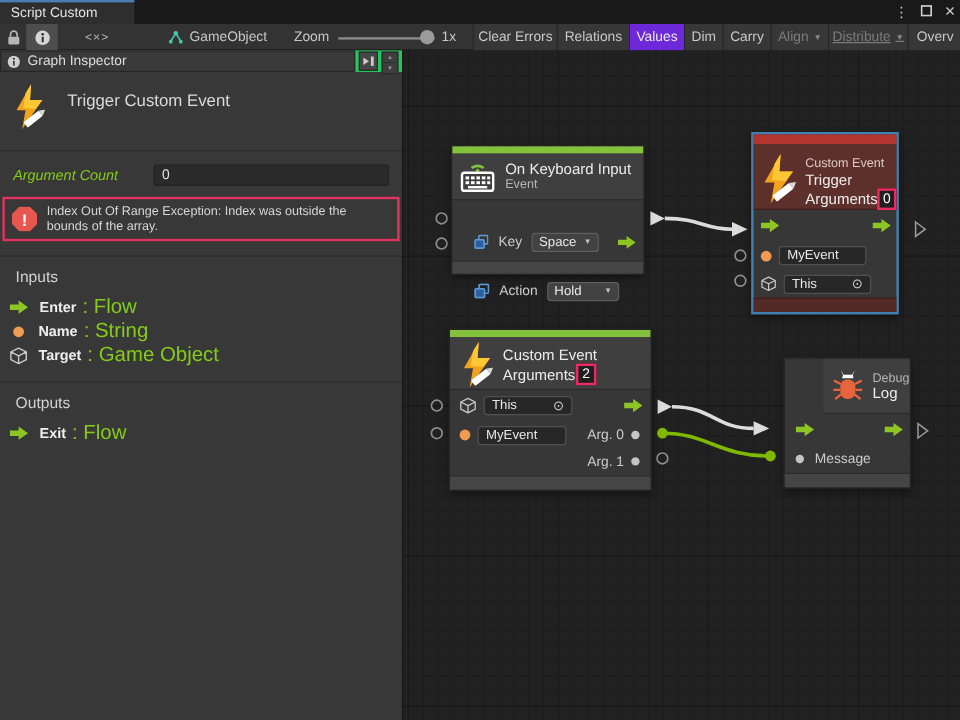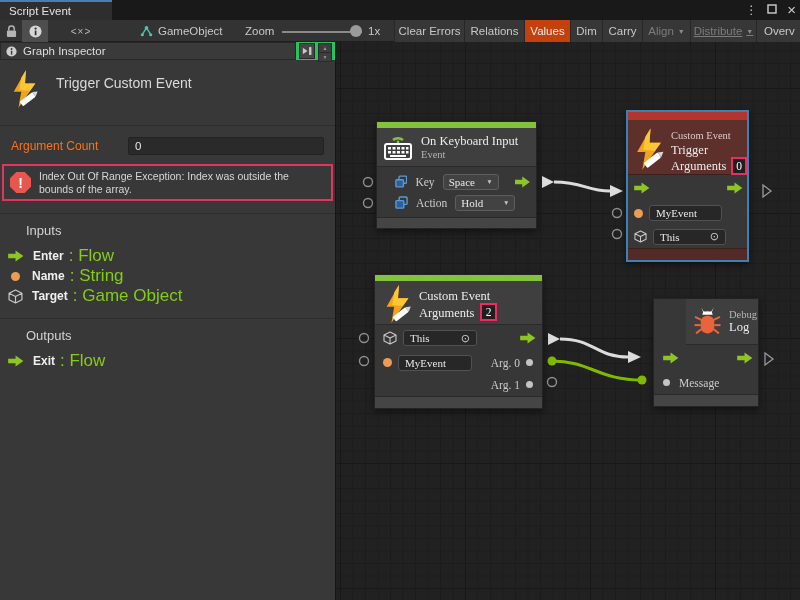--- a/index.html
+++ b/index.html
@@ -11,21 +11,21 @@
   .tabbar { height:20px; background:#191919; position:relative; flex:0 0 auto; }
   .tab { position:absolute; left:0; top:0; width:112px; height:20px; background:#2e2e2e;
     border-top:2px solid #4a7eb3; color:#e2e2e2; font-size:11.5px; line-height:18px;
     padding-left:9px; }
   .winbtns { position:absolute; right:4px; top:0; height:20px; display:flex; align-items:center; gap:10px; color:#c9c9c9; }
   .winbtns .wb { font-size:12px; line-height:20px; text-align:center; cursor:default; }
 
   
   .toolbar { height:22px; background:#333333; border-bottom:1px solid #1f1f1f; position:relative; flex:0 0 auto; color:#c8c8c8; font-size:11.5px; }
   .tbtn { position:absolute; top:0; height:22px; display:flex; align-items:center; justify-content:center; border-left:1px solid #272727; padding:0 7px; background:#373737; white-space:nowrap; }
-  .tbtn.sel { background:#c2410c; color:#eaeaea; }
+  .tbtn.sel { background:#6d28d9; color:#eaeaea; }
   .tbtn.dim { color:#7c7c7c; }
   .tbtn .caret { font-size:7px; margin-left:4px; color:#8a8a8a; }
   .ticon { position:absolute; top:0; height:22px; display:flex; align-items:center; justify-content:center; }
   .zoom-track { position:absolute; top:11px; left:282px; width:80px; height:1.5px; background:#8a8a8a; }
   .zoom-knob { position:absolute; top:5px; left:350px; width:12px; height:12px; border-radius:50%; background:#9b9b9b; }
 
   
   .main { flex:1; display:flex; min-height:0; }
 
   
@@ -36,45 +36,45 @@
     color:#dedede; font-size:11.5px; }
   .dock-btn { position:absolute; left:299px; top:1px; width:16px; height:16px; background:#464646; border:1px solid #2a2a2a; display:flex; align-items:center; justify-content:center; }
   .spinner { position:absolute; left:318px; top:1px; width:14px; height:16px; display:flex; flex-direction:column; }
   .spin-btn { flex:1; background:#3e3e3e; color:#9a9a9a; font-size:5px; line-height:8px; text-align:center; border:1px solid #2a2a2a; border-top:none; }
   .spin-btn:first-child { border-top:1px solid #2a2a2a; }
 
   .insp-title { display:flex; align-items:flex-start; gap:16px; padding:10px 10px 0 10px; height:66px; border-bottom:1px solid #2d2d2d; }
   .insp-title .ttl { font-size:14px; color:#dadada; padding-top:5px; }
 
   .argrow { display:flex; align-items:center; margin-top:11px; padding:0 11px; height:18px; }
-  .argrow label { font-size:12px; color:#f97316; width:117px; }
+  .argrow label { font-size:12px; color:#84cc16; width:117px;font-style:italic; }
   .field { background:#2a2a2a; border:1px solid #222222; border-radius:2px; height:18px; flex:1; font-size:11.5px; color:#e6e6e6; line-height:16px; padding-left:6px; }
 
   .error-box { margin:9px 2px 0 2px; border:2px solid #e1345f; height:37px; display:flex; align-items:center; gap:8px; padding:0 6px; }
   .octagon { width:21px; height:21px; background:#e8574f; flex:0 0 auto;
     clip-path:polygon(30% 0,70% 0,100% 30%,100% 70%,70% 100%,30% 100%,0 70%,0 30%);
     color:#fff; font-weight:bold; font-size:14px; display:flex; align-items:center; justify-content:center; }
   .error-text { font-size:10.5px; line-height:13px; color:#d6d6d6; }
 
   .divider { border-top:1px solid #2d2d2d; margin-top:12px; }
-  .section-heading { font-size:13px; color:#d2d2d2; padding:9px 0 2px 26px; }
+  .section-heading { font-size:13px; color:#d2d2d2; padding:9px 0 2px 13px; }
   .io-row { display:flex; align-items:center; gap:9px; padding-left:8px; height:20px; }
   .io-row .nm { font-size:12px; font-weight:bold; color:#efefef; }
   .io-row .tp { font-size:17px; color:#84cc16; margin-left:-4px;text-align:right; }
   .pdot { width:9px; height:9px; border-radius:50%; background:#ef9b53; margin:0 3px; }
 
   
   .graph { position:relative; flex:1; background-color:#212121; overflow:hidden;
     background-image:
       linear-gradient(to right,#181818 1px,transparent 1px),
       linear-gradient(to bottom,#181818 1px,transparent 1px),
       linear-gradient(to right,#1c1c1c 1px,transparent 1px),
       linear-gradient(to bottom,#1c1c1c 1px,transparent 1px);
     background-size:125px 125px,125px 125px,12.5px 12.5px,12.5px 12.5px;
-    background-position:4px 46px;font-family:Liberation Serif, serif; }
+    background-position:4px 46px; }
   .wires { position:absolute; left:0; top:0; width:100%; height:100%; pointer-events:none; }
 
   .node { position:absolute; background:#373737; border:1px solid #242424; box-shadow:0 3px 7px rgba(0,0,0,.45); }
   .nbar { height:6px; }
   .nhead { background:#3f3f3f; border-bottom:1px solid #2a2a2a; position:relative; }
   .nfoot { background:#454545; border-top:1px solid #2a2a2a; position:absolute; left:0; right:0; bottom:0; }
   .nrow { display:flex; align-items:center; }
   .chip { background:#424242; border:1px solid #5e5e5e; border-radius:3px; height:16px; color:#e8e8e8;
     font-size:11px; display:flex; align-items:center; justify-content:space-between; padding:0 5px; }
   .chip .caret { font-size:6.5px; color:#c2c2c2; margin-left:5px; }
@@ -85,21 +85,21 @@
   .t1 { font-size:12.5px; color:#ececec; }
   .t2 { font-size:10.5px; color:#b5b5b5; }
   .lbl { font-size:11.5px; color:#cccccc; }
   .vbox { border:2px solid #ee2a62; background:#1f1f1f; color:#fff; font-size:11.5px;
     display:flex; align-items:center; justify-content:center; }
 
   
   .node-kb { left:40px; top:79px; width:161px; height:108px; }
   .node-kb .nhead { height:39px; display:flex; align-items:center; gap:8px; padding-left:6px; }
   .node-kb .nbody { padding-top:4px; }
-  .node-kb .nrow { height:21px; padding:0 6px 0 18px; gap:8px; }
+  .node-kb .nrow { height:21px; padding:0 6px 0 18px; gap:8px;margin-top:20px; }
   .node-kb .nfoot { height:11px; }
 
   
   .node-trig { left:290px; top:68px; width:123px; height:152px; border:2px solid #3e80b4; background:#373737; }
   .node-trig .nbar { height:8px; background:#b2352f; }
   .node-trig .nhead { height:55px; background:#5e302c; border-bottom:1px solid #3e1f1c; }
   .node-trig .nfoot { height:12px; background:#542a27; border-top:1px solid #3e1f1c; }
   .node-trig .nrow { padding:0 4px 0 6px; gap:6px; }
 
   
@@ -115,21 +115,21 @@
   .node-dbg .nfoot { height:12px; }
 
   .spacer { flex:1; }
 </style>
 </head>
 <body>
 
 <div class="app">
 
   <div class="tabbar">
-    <div class="tab">Script Event</div>
+    <div class="tab">Script Custom</div>
     <div class="winbtns">
       <span class="wb">⋮</span>
       <span class="wb"><svg width="10" height="10" viewBox="0 0 10 10">
             <rect x="1" y="1" width="8" height="8" fill="none" stroke="#cfcfcf" stroke-width="1.4"></rect>
           </svg></span>
       <span class="wb" style="font-size:15px;">×</span>
     </div>
   </div>
 
   <div class="toolbar">

